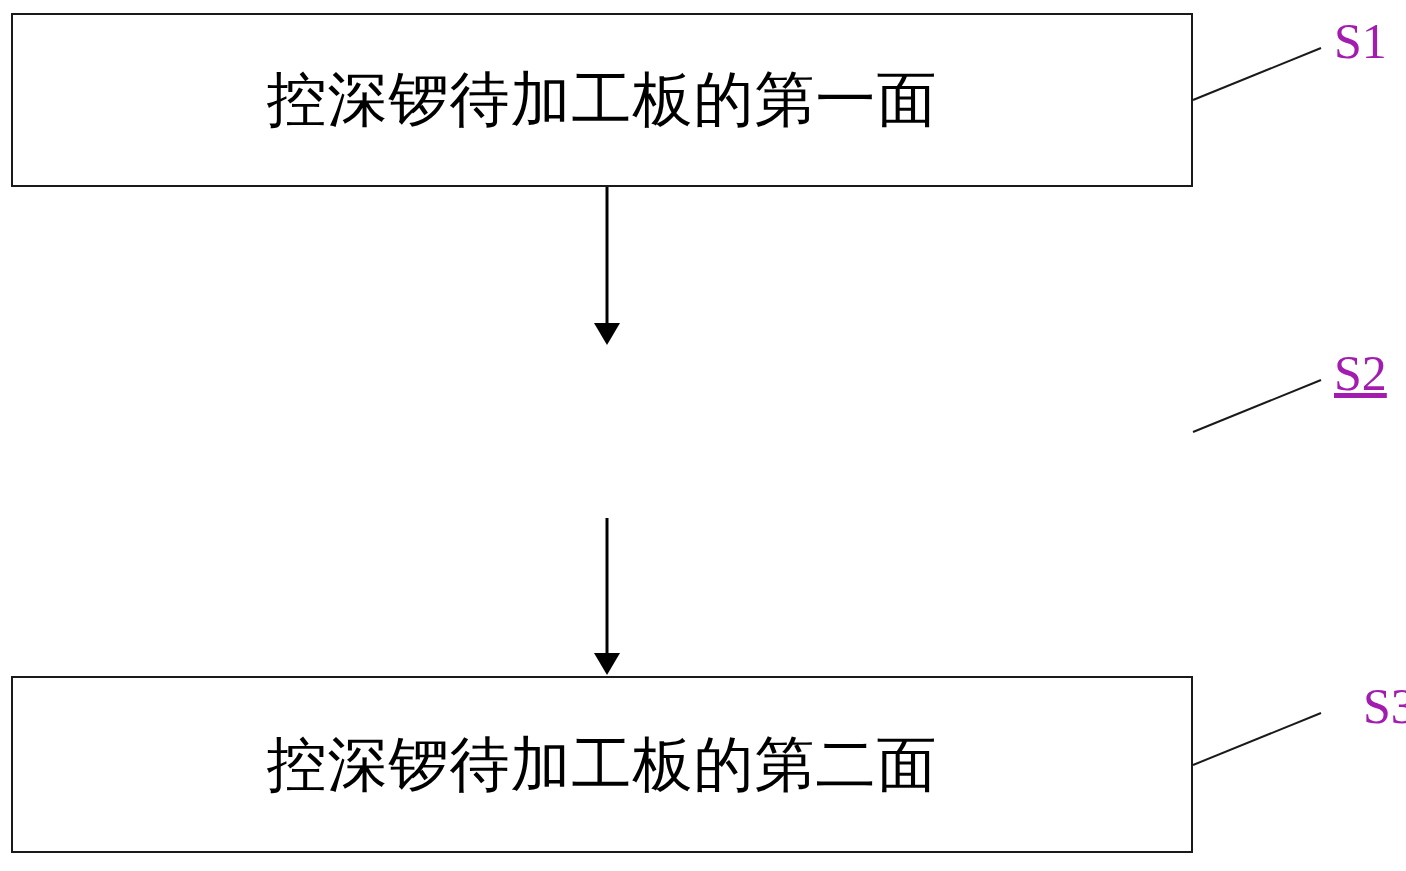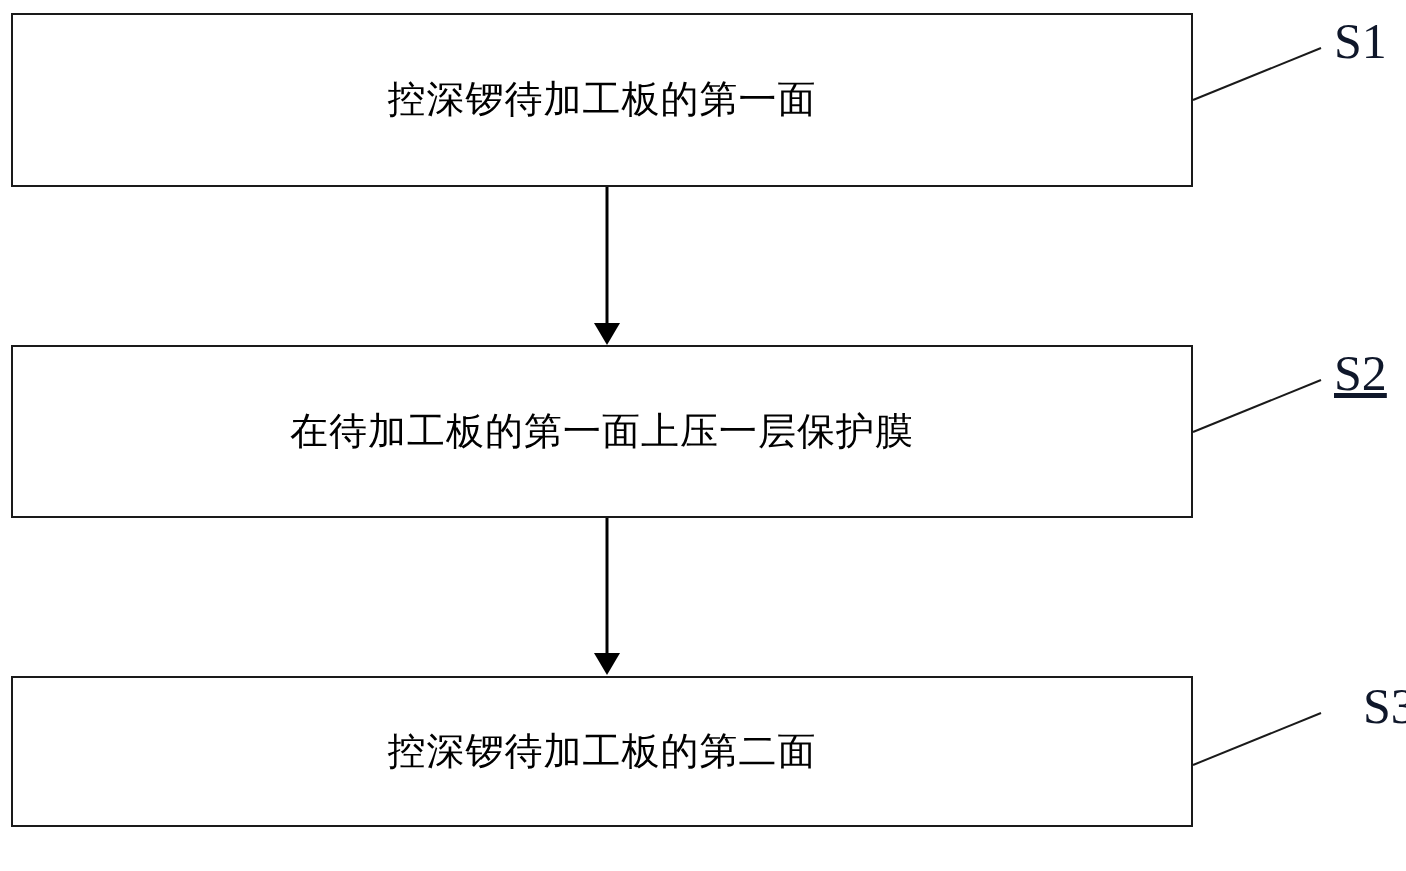--- a/index.html
+++ b/index.html
@@ -19,33 +19,33 @@
     position: absolute;
     box-sizing: border-box;
     border: 2px solid #1a1a1a;
     background: #ffffff;
     display: flex;
     align-items: center;
     justify-content: center;
   }
   .step-text {
     font-family: Liberation Serif, serif;
-    font-size: 38px;
+    font-size: 60px;
     line-height: 1.2;
     color: #000000;
     letter-spacing: 1px;
     white-space: nowrap;
     user-select: none;
   }
   .step-label {
     position: absolute;
     font-family: "Liberation Serif", "DejaVu Serif", serif;
     font-size: 50px;
     line-height: 1;
-    color: #0f172a;
+    color: #a21caf;
     white-space: nowrap;
     user-select: none;
   }
   .leader-svg, .arrow-svg {
     position: absolute;
     overflow: visible;
     pointer-events: none;
   }
   .leader-line {
     stroke: #1a1a1a;
@@ -75,36 +75,33 @@
     <line class="leader-line" x1="0" y1="60" x2="128" y2="8"></line>
   </svg>
 
   <div class="step-label" style="left:1334px; top:16px;">S1</div>
 
   <svg class="arrow-svg" style="left:580px; top:187px; width:56px; height:159px;" width="56" height="159" viewBox="0 0 56 159">
     <line class="arrow-shaft" x1="27" y1="0" x2="27" y2="140"></line>
     <polygon class="arrow-head" points="14,136 40,136 27,158"></polygon>
   </svg>
 
-  <div class="step-box" id="box-s2" style="left:11px; top:345px; width:1182px; height:173px;">
-    <span class="step-text">在待加工板的第一面上压一层保护膜</span>
-  </div>
 
   <svg class="leader-svg" style="left:1193px; top:372px; width:140px; height:70px;" width="140" height="70" viewBox="0 0 140 70">
     <line class="leader-line" x1="0" y1="60" x2="128" y2="8"></line>
   </svg>
 
   <div class="step-label" style="left:1334px; top:348px;text-decoration:underline;">S2</div>
 
   <svg class="arrow-svg" style="left:580px; top:518px; width:56px; height:159px;" width="56" height="159" viewBox="0 0 56 159">
     <line class="arrow-shaft" x1="27" y1="0" x2="27" y2="139"></line>
     <polygon class="arrow-head" points="14,135 40,135 27,157"></polygon>
   </svg>
 
-  <div class="step-box" id="box-s3" style="left:11px; top:676px; width:1182px; height:151px;">
+  <div class="step-box" id="box-s3" style="left:11px; top:676px; width:1182px; height:177px;">
     <span class="step-text">控深锣待加工板的第二面</span>
   </div>
 
   <svg class="leader-svg" style="left:1193px; top:705px; width:140px; height:70px;" width="140" height="70" viewBox="0 0 140 70">
     <line class="leader-line" x1="0" y1="60" x2="128" y2="8"></line>
   </svg>
 
   <div class="step-label" style="left:1334px; top:681px;margin-left:29px;">S3</div>
 
 </div>

